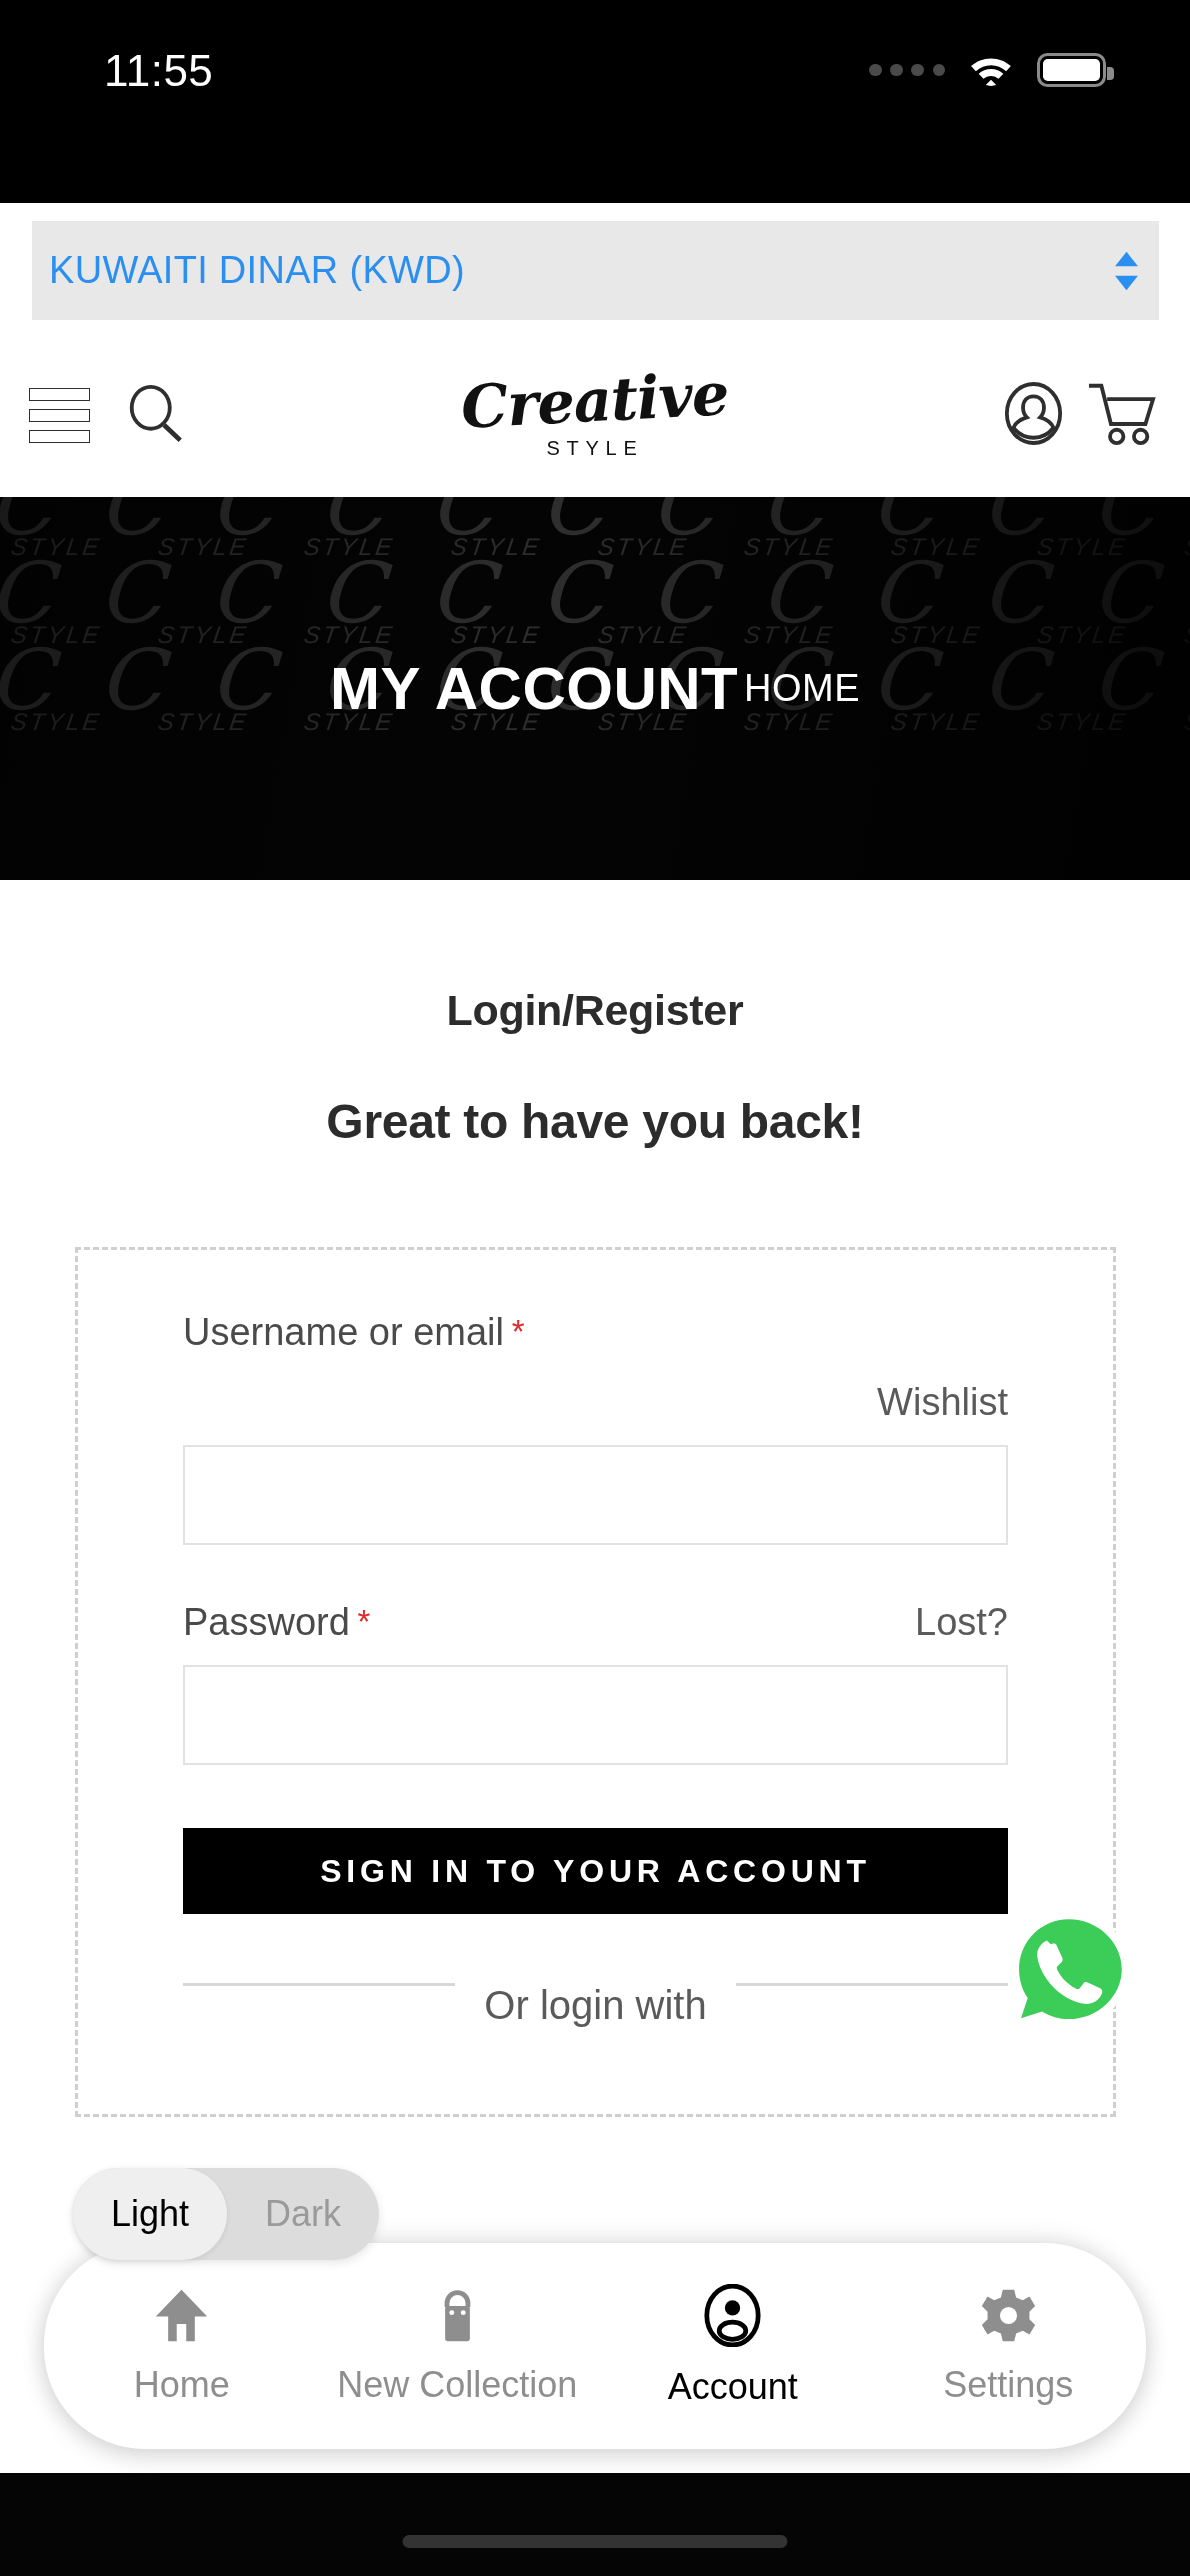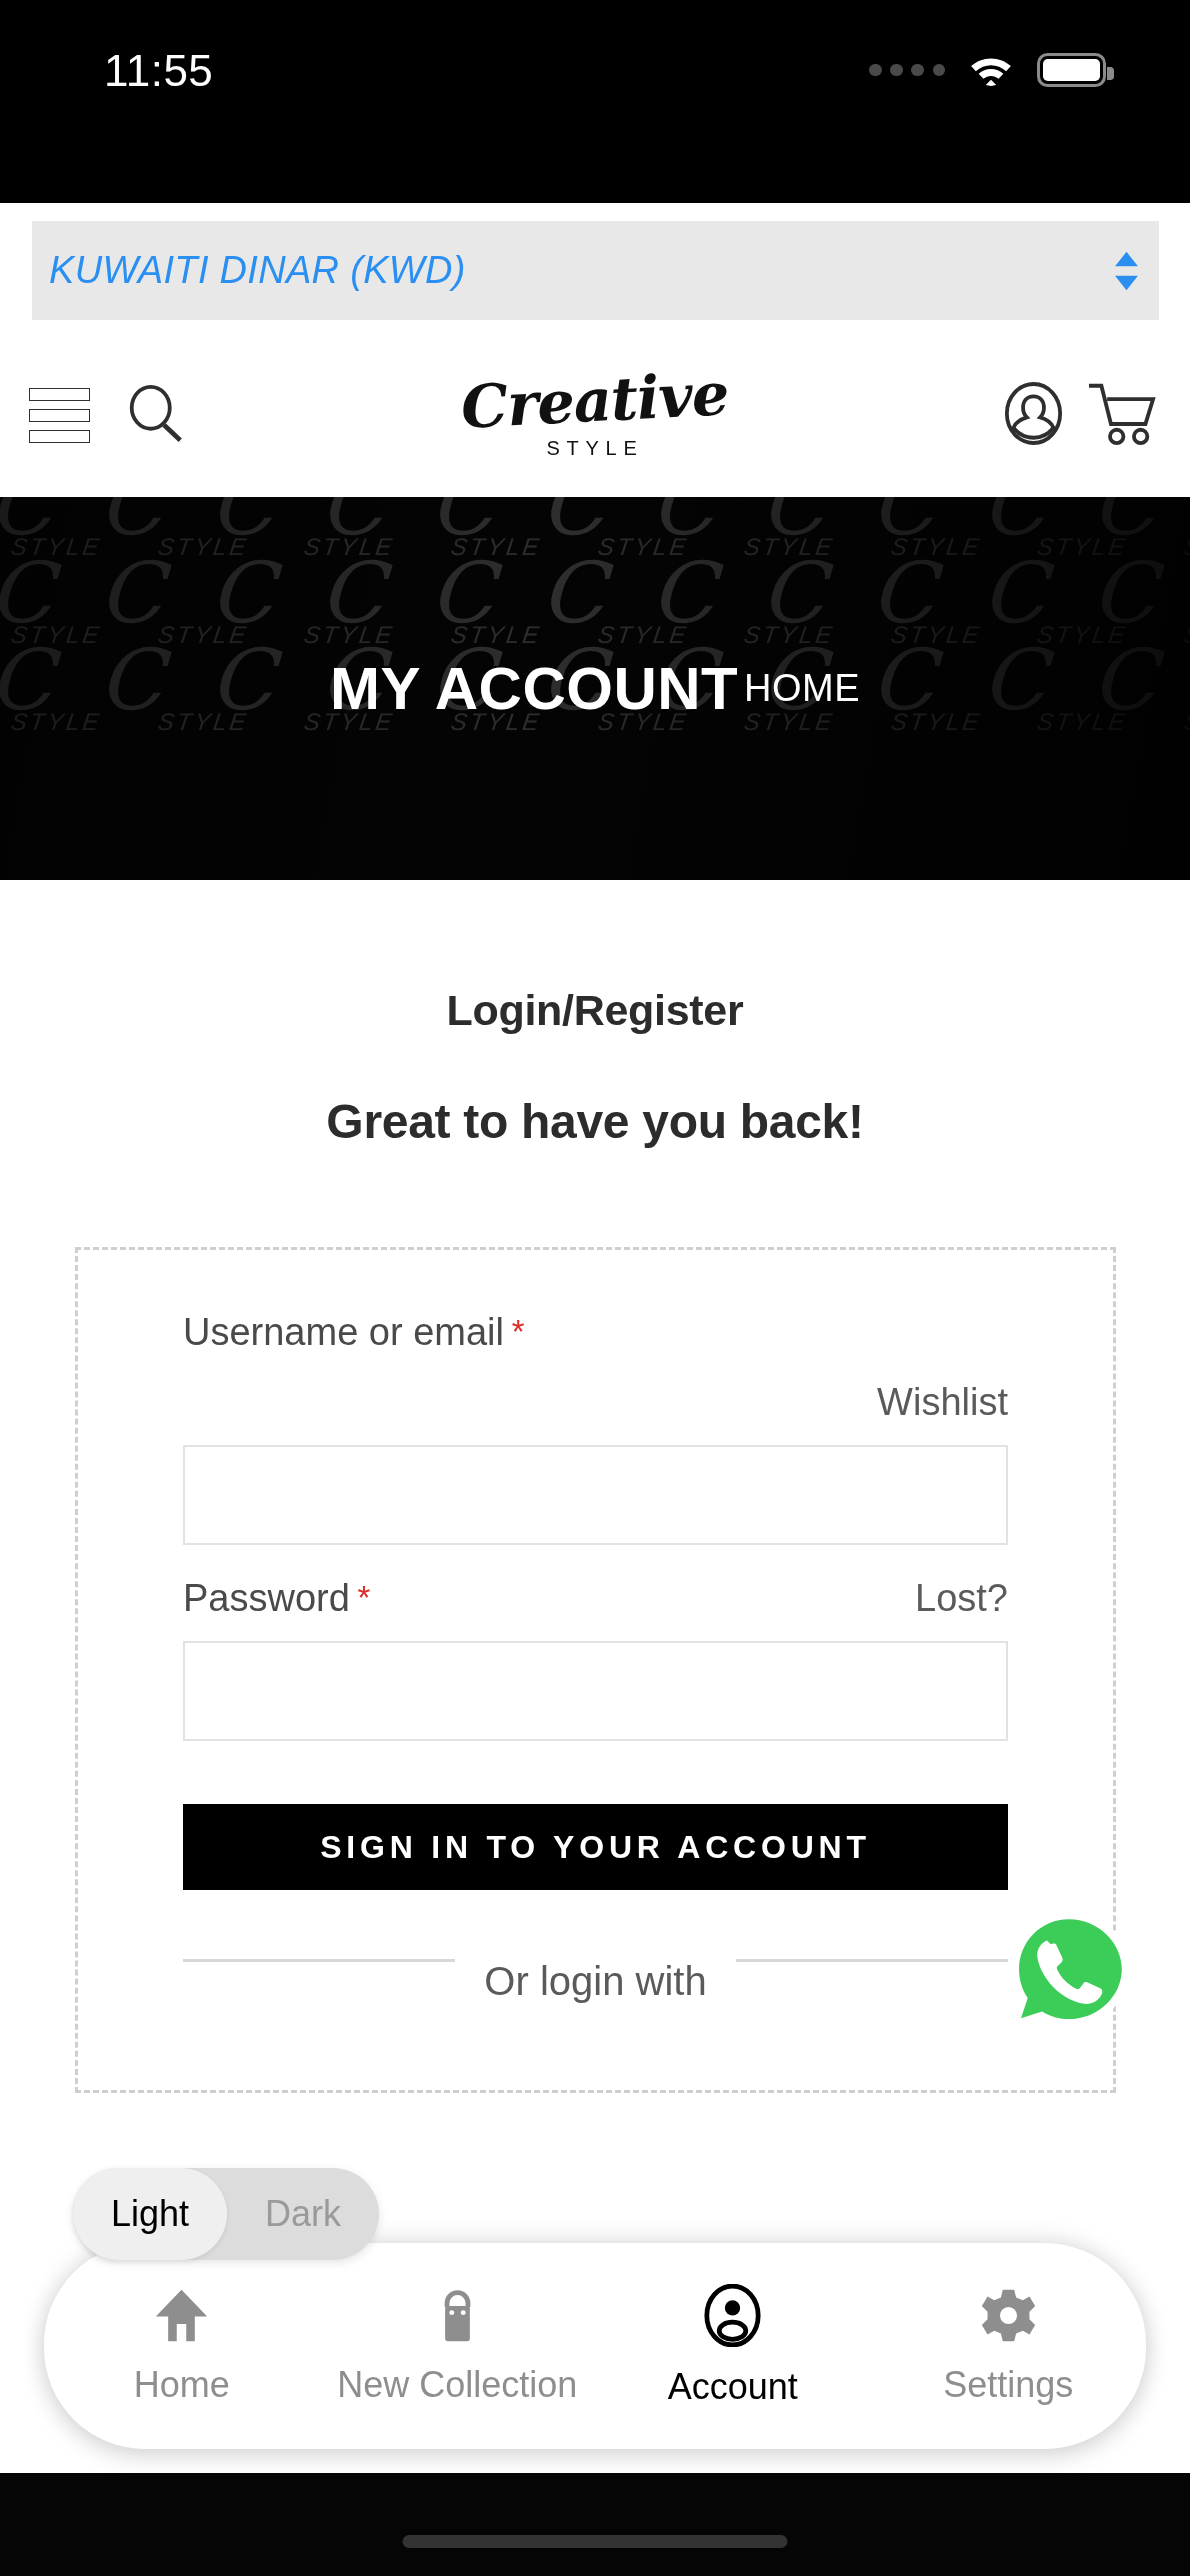--- a/index.html
+++ b/index.html
@@ -39,21 +39,20 @@
 
   
   .currency-wrap{
     position:absolute; top:203px; left:0; width:1190px; height:129px;
     background:#ffffff; padding:18px 32px 0 32px;
   }
   .currency-bar{
     width:1127px; height:99px; background:#e8e8e8;
     display:flex; align-items:center; justify-content:space-between;
     padding:0 16px 0 17px;
-    font-style:italic;
   }
   .currency-label{ font-size:38px; color:#2a8ff0; letter-spacing:0.3px; }
   .updown{ display:flex; flex-direction:column; align-items:center; gap:3.8px; }
 
   
   .site-header{
     position:absolute; top:333px; left:0; width:1190px; height:165px;
     background:#fff; display:flex; align-items:center;
   }
   .hdr-left{ position:absolute; left:29px; display:flex; align-items:center; gap:36px; }
@@ -137,21 +136,21 @@
   .req{ color:#e02b2b; font-size:33px; line-height:1; position:relative; top:3.8px; }
   .row-between{ display:flex; justify-content:space-between; align-items:flex-start; }
   .aux-link{ font-size:38px; color:#5a5a5a; }
   .remember-row{ text-align:right; margin-top:27px; }
   .txt-input{
     display:block; width:100%; height:100px; margin-top:21px;
     border:2.9px solid #e2e2e2; background:#fff;
     font-size:33px; padding:0 19px; color:#333;
     font-family:"Liberation Sans", sans-serif; outline:none;
   }
-  .gap-pw{ margin-top:32px; }
+  .gap-pw{ margin-top:56px; }
 
   .btn-signin{
     display:block; width:100%; height:86px; margin-top:63px;
     background:#000; color:#fff; border:none; cursor:pointer;
     font-size:32px; font-weight:700; letter-spacing:4.8px;
     font-family:"Liberation Sans", sans-serif;
   }
 
   .or-divider{
     display:flex; align-items:flex-start; gap:29px; margin-top:69px;

